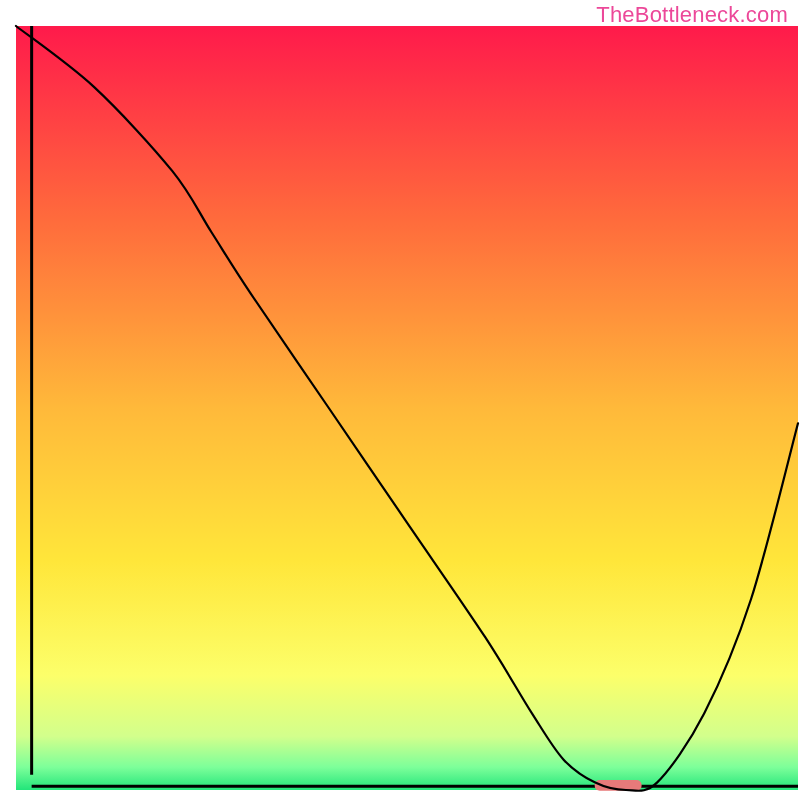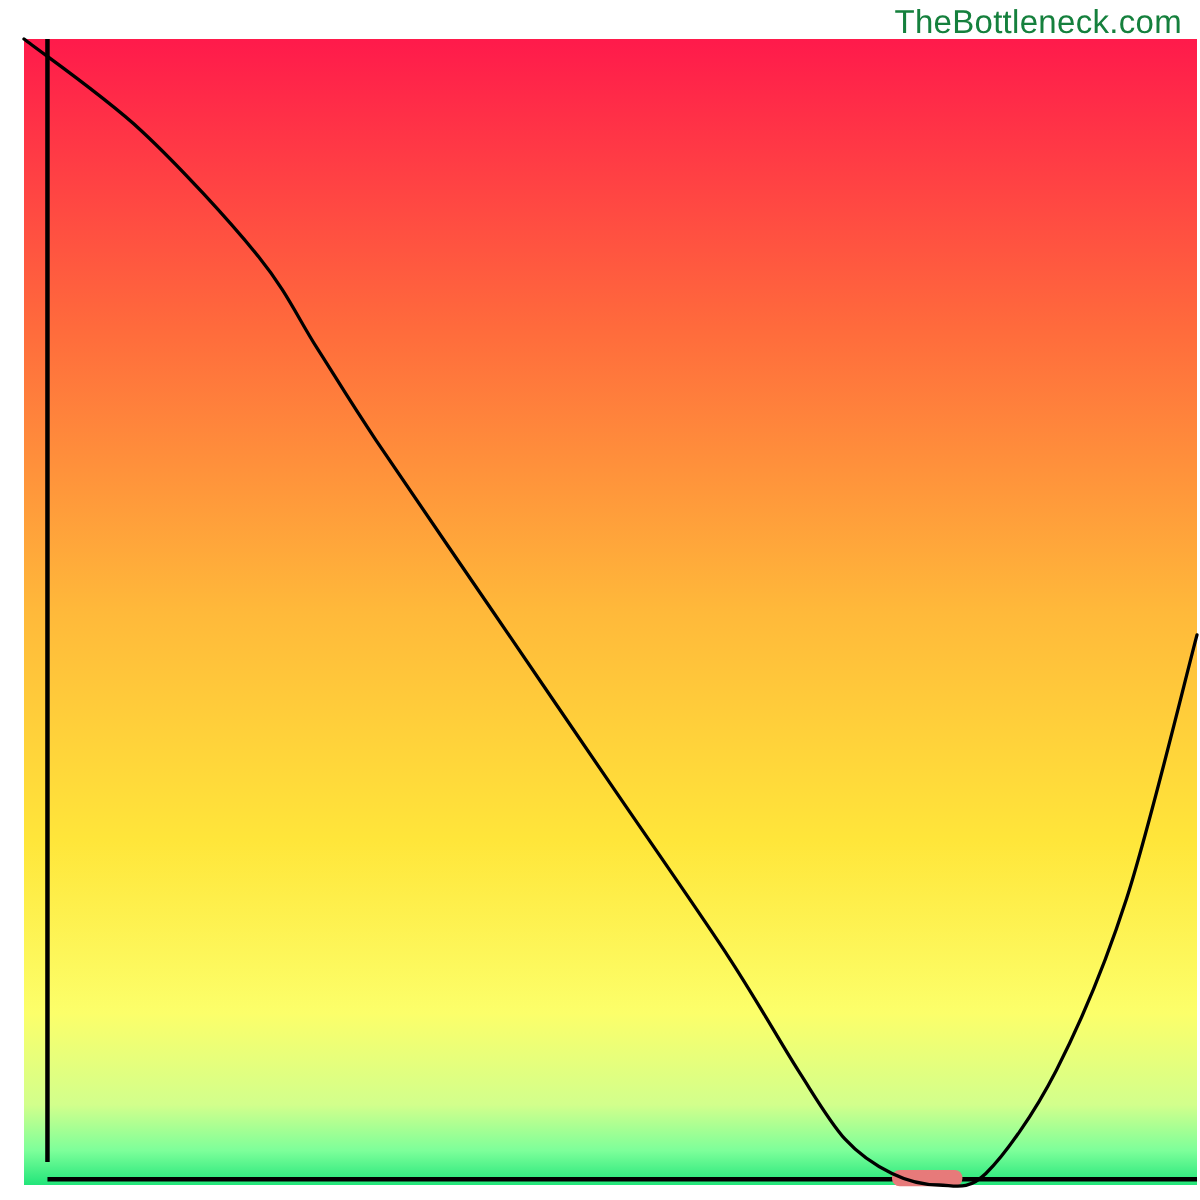--- a/index.html
+++ b/index.html
@@ -15,21 +15,21 @@
     width: 800px;
     height: 800px;
   }
   .watermark {
     position: absolute;
     top: 2px;
     right: 12px;
     font-family: Arial, Helvetica, sans-serif;
     font-size: 22px;
     font-weight: 500;
-    color: #15803d;
+    color: #ec4899;
     z-index: 10;
     letter-spacing: 0.2px;
   }
   svg.plot {
     position: absolute;
     left: 0;
     top: 0;
   }
 </style>
 </head>

